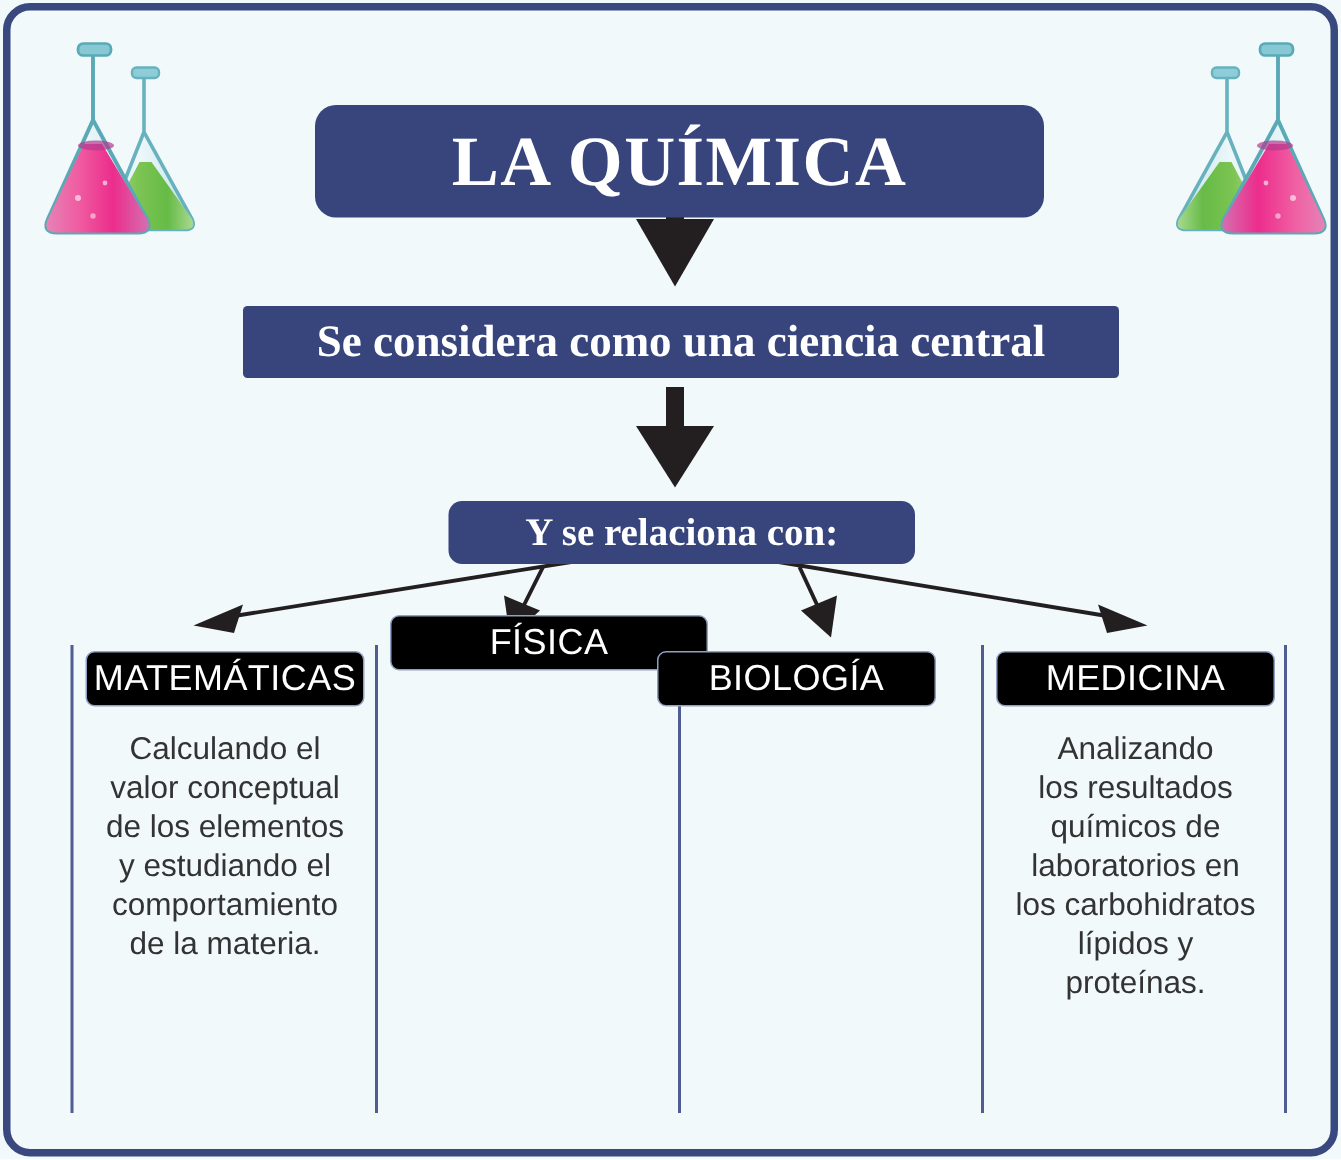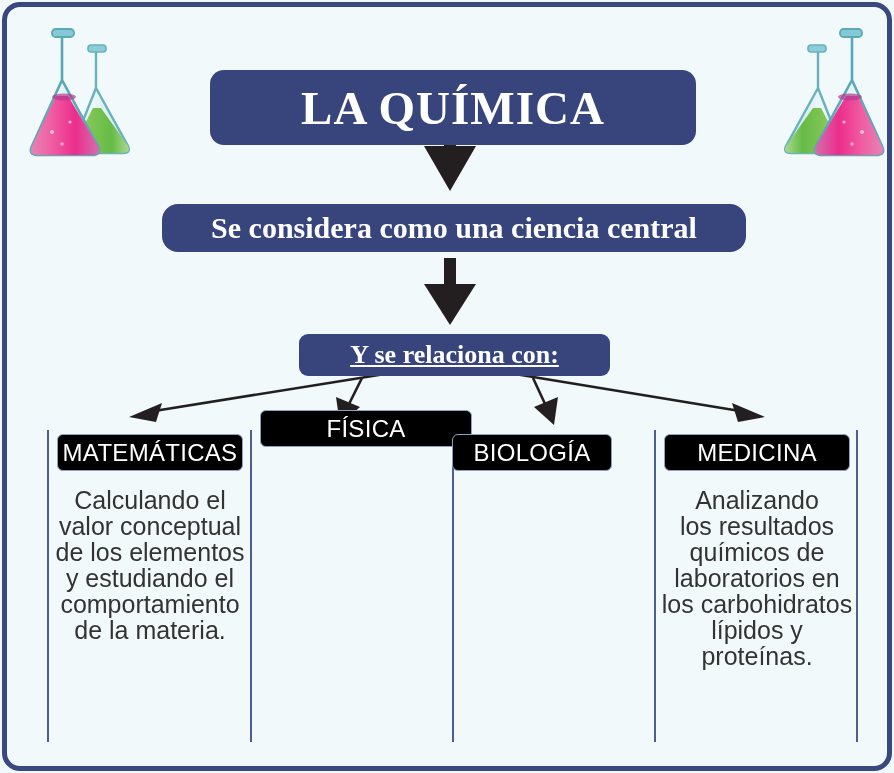--- a/index.html
+++ b/index.html
@@ -36,28 +36,27 @@
   }
   #title-box{
     left:210px;top:33px;width:486px;height:75px;
     border-radius:14px;
     font-size:47px;
     letter-spacing:1px;
     margin-top:37px;
   }
   #central-box{
     left:162px;top:204px;width:584px;height:48px;
-    border-radius:16px;
+    border-radius:3px;
     font-size:30px;
   }
   #relates-box{
     left:299px;top:334px;width:311px;height:42px;
     border-radius:9px;
     font-size:26px;
-    text-decoration:underline;
   }
 
   
   .cat-header{
     position:absolute;
     height:37px;
     background:#000000;
     color:#ffffff;
     border:1.5px solid #8fa2c4;
     border-radius:6px;
@@ -66,21 +65,21 @@
     font-size:24px;
     letter-spacing:.3px;
     box-sizing:border-box;
   }
   
   .cat-body{
     position:absolute;
     top:487px;
     color:#333333;
     font-family:"Liberation Sans",sans-serif;
-    font-size:25px;
+    font-size:21px;
     line-height:26px;
     text-align:center;
     white-space:pre-line;
   }
 
   
   .divider{
     position:absolute;
     top:430px;
     width:2px;
@@ -213,21 +212,21 @@
   <div class="cat-header" style="left:57px;width:186px;top:434px">MATEMÁTICAS</div>
   <div class="cat-body" style="left:53px;width:194px">Calculando el
 valor conceptual
 de los elementos
 y estudiando el
 comportamiento
 de la materia.</div>
 
   <div class="cat-header" style="left:260px;width:212px;top:410px">FÍSICA</div>
 
-  <div class="cat-header" style="left:452px;width:160px;top:434px">BIOLOGÍA</div>
+  <div class="cat-header" style="left:438px;width:186px;top:434px">BIOLOGÍA</div>
 
   <div class="cat-header" style="left:664px;width:186px;top:434px">MEDICINA</div>
   <div class="cat-body" style="left:660px;width:194px">Analizando
 los resultados
 químicos de
 laboratorios en
 los carbohidratos
 lípidos y
 proteínas.</div>
 

